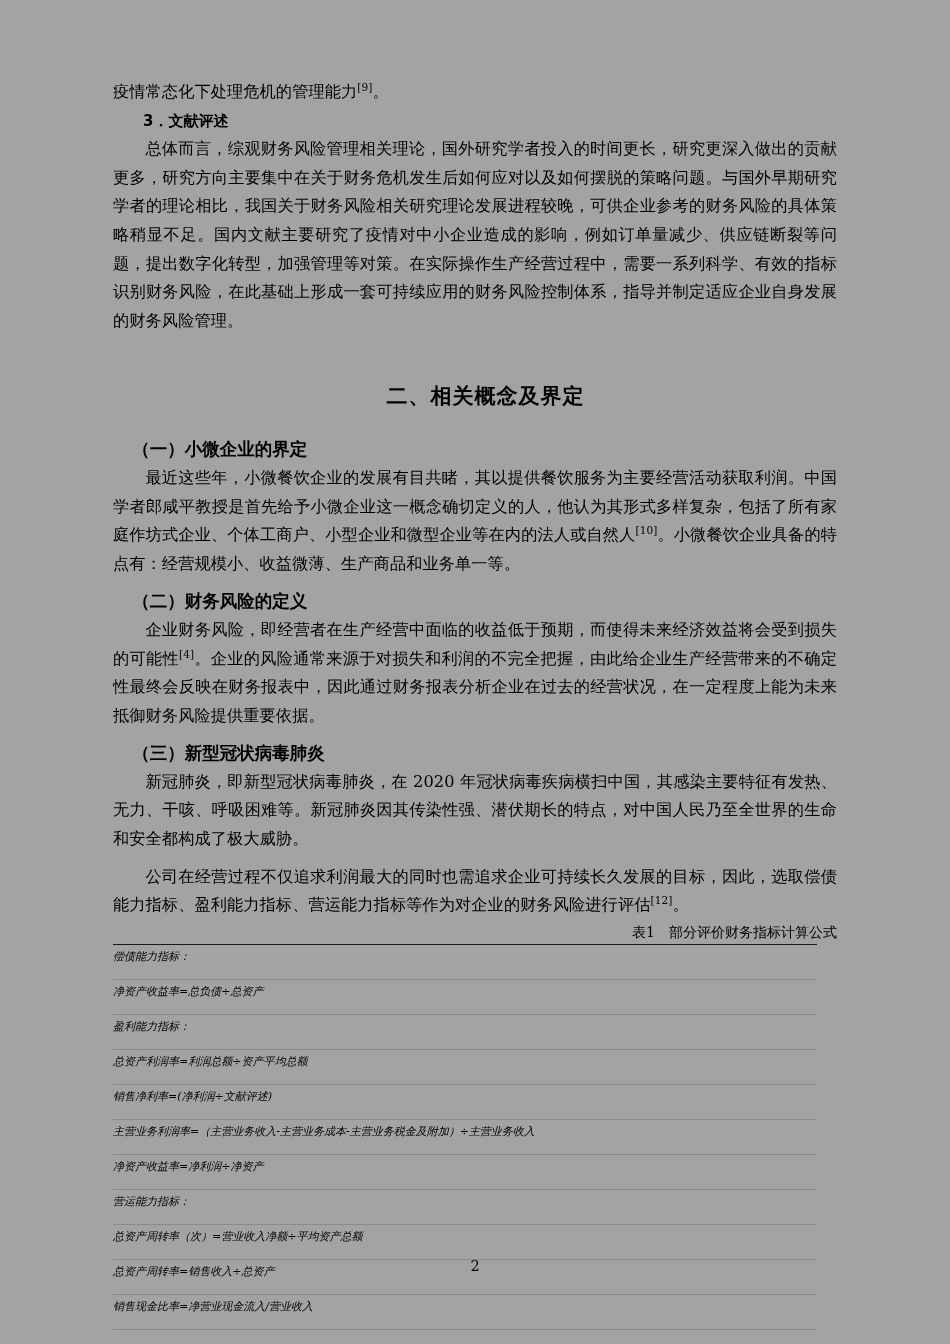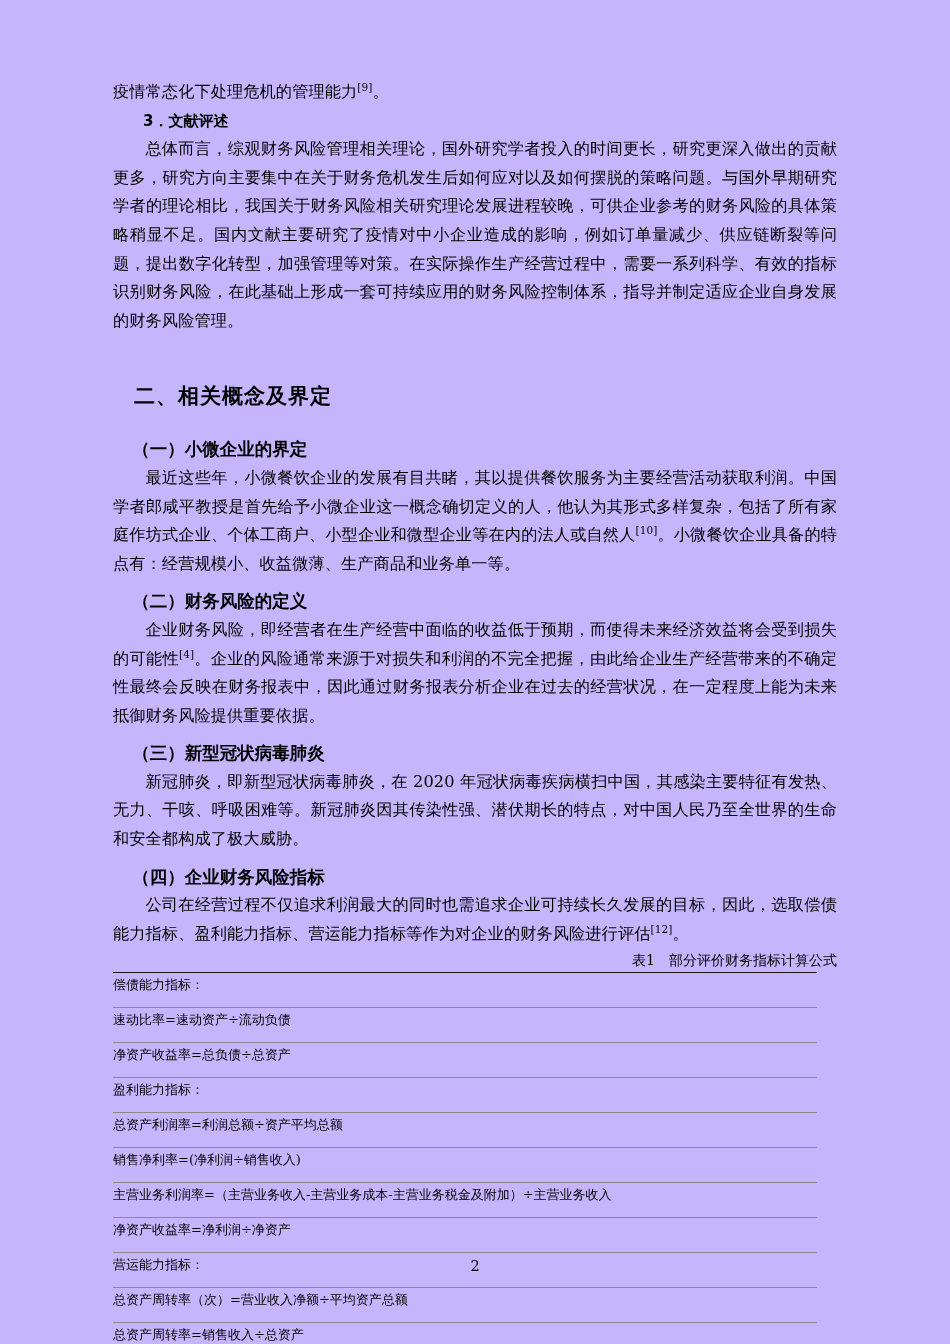--- a/index.html
+++ b/index.html
@@ -8,21 +8,21 @@
     background: #ffffff;
   }
   body {
     font-family: "DejaVu Serif", "Liberation Serif", serif;
     color: #000000;
   }
   .page {
     position: relative;
     width: 950px;
     height: 1344px;
-    background: #c4b5fd;
+    background: #a3a3a3;
     overflow: hidden;
     box-sizing: border-box;
   }
   .content {
     position: absolute;
     left: 113px;
     top: 78px;
     width: 724px;
   }
 
@@ -54,20 +54,21 @@
     padding-left: 2em;
   }
   .h1-sec {
     font-family: "DejaVu Sans", "Liberation Sans", sans-serif;
     font-size: 21px;
     font-weight: bold;
     line-height: 30px;
     margin: 0;
     padding-left: 1em;
     letter-spacing: 1px;
+    text-align: center;
   }
   .h2-sec {
     font-family: "DejaVu Sans", "Liberation Sans", sans-serif;
     font-size: 17.5px;
     font-weight: bold;
     line-height: 28.6px;
     margin: 0;
     padding-left: 1.1em;
   }
 
@@ -82,26 +83,27 @@
     line-height: 24px;
     margin: 0;
   }
   table.formula-table {
     border-collapse: collapse;
     width: 704px;
     margin: 0;
     table-layout: fixed;
   }
   table.formula-table td {
-    font-size: 13px;
+    font-size: 11px;
     line-height: 19px;
     padding: 2px 0 13px 0;
     border-top: 1px solid #8a8a8a;
     border-bottom: 1px solid #8a8a8a;
     white-space: nowrap;
+    font-style: italic;
   }
   table.formula-table tr:first-child td {
     border-top: 1.6px solid #1a1a1a;
   }
   table.formula-table tr:last-child td {
     border-bottom: 1.6px solid #8a8a8a;
   }
   td.cat { padding-left: 2px; }
   td.item { padding-left: 30px; }
 
@@ -141,43 +143,39 @@
     <h2 class="h2-sec">（二）财务风险的定义</h2>
     <p class="para indent"><span>企业财务风险，即经营者在生产经营中面临的收益低于预期，而使得未来经济效益将会受到损失的可能性</span><span class="sup">[4]</span><span>。企业的风险通常来源于对损失和利润的不完全把握，由此给企业生产经营带来的不确定性最终会反映在财务报表中，因此通过财务报表分析企业在过去的经营状况，在一定程度上能为未来抵御财务风险提供重要依据。</span></p>
 
     <div class="gap-sm"></div>
 
     <h2 class="h2-sec">（三）新型冠状病毒肺炎</h2>
     <p class="para indent">新冠肺炎，即新型冠状病毒肺炎，在 2020 年冠状病毒疾病横扫中国，其感染主要特征有发热、无力、干咳、呼吸困难等。新冠肺炎因其传染性强、潜伏期长的特点，对中国人民乃至全世界的生命和安全都构成了极大威胁。</p>
 
     <div class="gap-sm"></div>
 
-    <h2 class="h2-sec">（四）企业财务风险指标</h2>
     <p class="para indent"><span>公司在经营过程不仅追求利润最大的同时也需追求企业可持续长久发展的目标，因此，选取偿债能力指标、盈利能力指标、营运能力指标等作为对企业的财务风险进行评估</span><span class="sup">[12]</span><span>。</span></p>
 
     <p class="tbl-caption">表1　部分评价财务指标计算公式</p>
     <table class="formula-table">
       <tbody>
         <tr>
             <td class="cat">偿债能力指标：</td>
-          </tr>
-        <tr>
-            <td class="item">速动比率=速动资产÷流动负债</td>
           </tr>
         <tr>
             <td class="item">净资产收益率=总负债÷总资产</td>
           </tr>
         <tr>
             <td class="cat">盈利能力指标：</td>
           </tr>
         <tr>
             <td class="item">总资产利润率=利润总额÷资产平均总额</td>
           </tr>
         <tr>
-            <td class="item">销售净利率=(净利润÷销售收入)</td>
+            <td class="item">销售净利率=(净利润÷文献评述)</td>
           </tr>
         <tr>
             <td class="item">主营业务利润率=（主营业务收入-主营业务成本-主营业务税金及附加）÷主营业务收入</td>
           </tr>
         <tr>
             <td class="item">净资产收益率=净利润÷净资产</td>
           </tr>
         <tr>
             <td class="cat">营运能力指标：</td>
           </tr>

